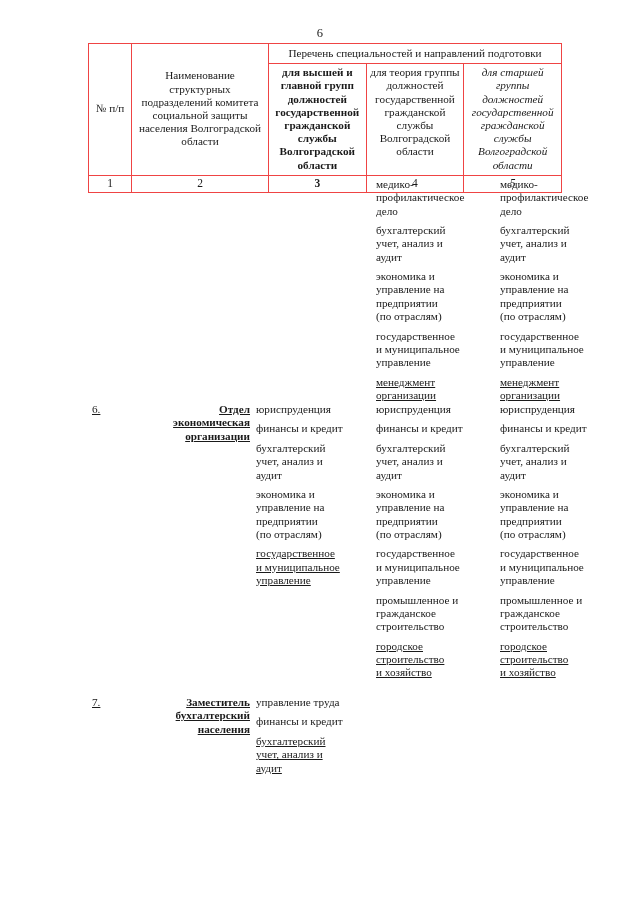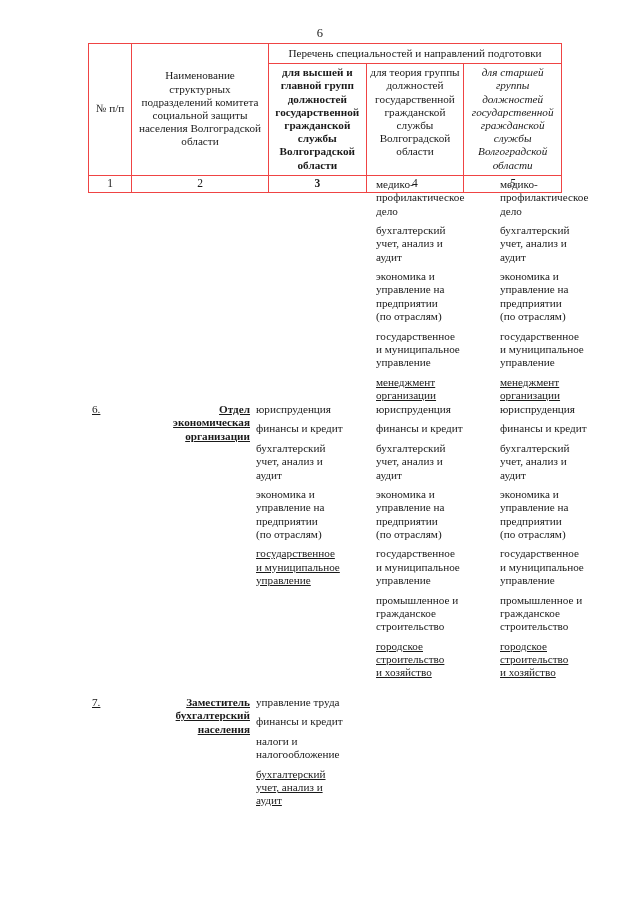--- a/index.html
+++ b/index.html
@@ -328,24 +328,20 @@
         <div class="blk"><div>Заместитель</div><div>бухгалтерский</div><div>населения</div></div>
       </div>
     <div class="col col-c3 rec-7">
         <div class="blk">
           <div>управление труда</div>
         </div>
         <div class="blk">
           <div>финансы и кредит</div>
         </div>
         <div class="blk">
-          <div>налоги и</div>
-          <div>налогообложение</div>
-        </div>
-        <div class="blk">
           <div>бухгалтерский</div>
           <div>учет, анализ и</div>
           <div>аудит</div>
         </div>
       </div>
     <div class="col col-c4 rec-7"></div>
     <div class="col col-c5 rec-7"></div>
 
   </div>
 </div>

